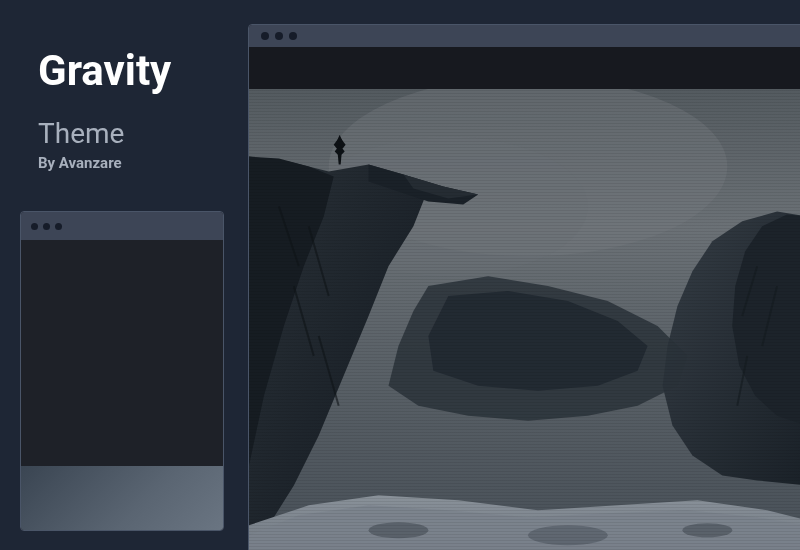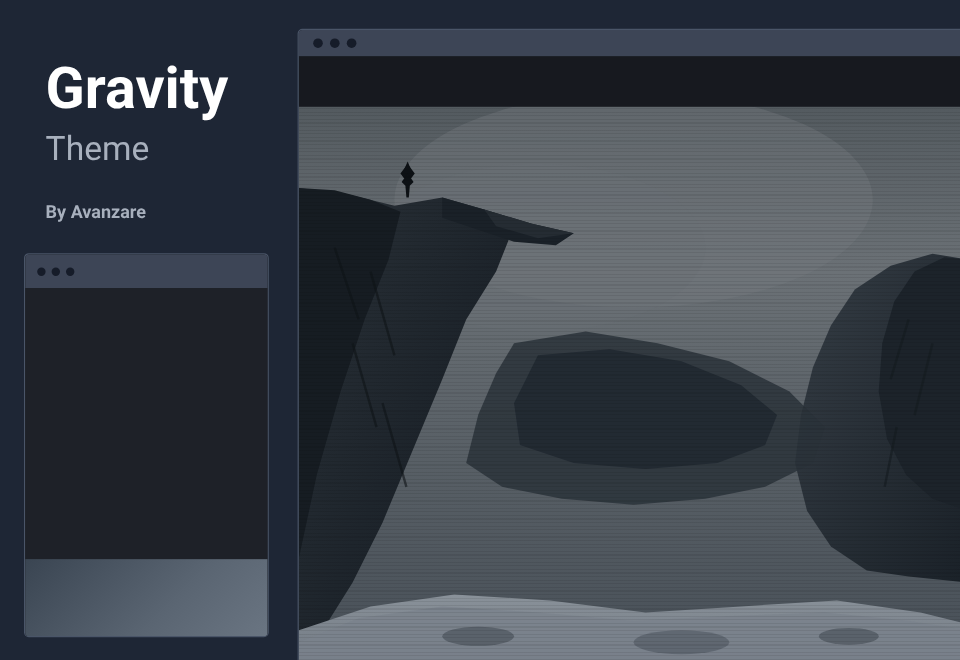--- a/index.html
+++ b/index.html
@@ -21,31 +21,31 @@
       position: absolute;
       left: 0;
       top: 0;
       width: 248px;
       height: 100%;
       padding: 48px 20px 0 38px;
     }
     
     .theme-title {
       color: #ffffff;
-      font-size: 48px;
+      font-size: 42px;
       font-weight: 700;
       line-height: 1.1;
-      margin-bottom: 6px;
+      margin-bottom: 23px;
     }
     
     .theme-subtitle {
       color: #a8b0bd;
       font-size: 28px;
       font-weight: 400;
-      margin-bottom: 28px;
+      margin-bottom: 4px;
     }
     
     .theme-author {
       color: #a8b0bd;
       font-size: 15px;
       font-weight: 700;
     }
     
     .thumbnail-window {
       position: absolute;

